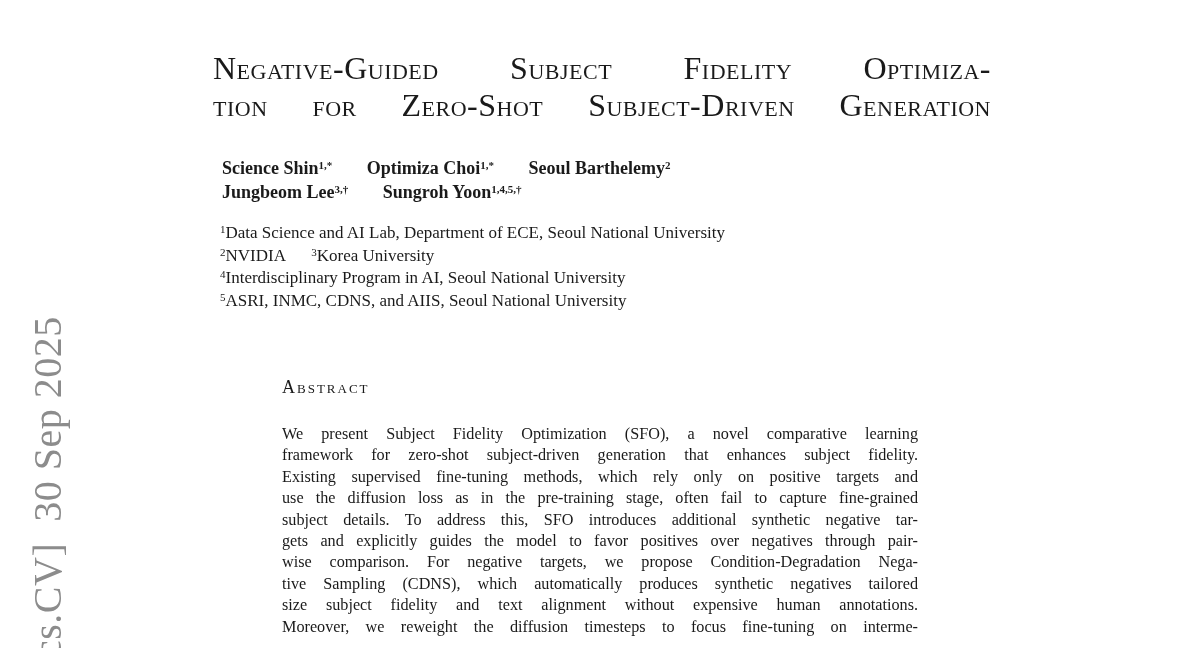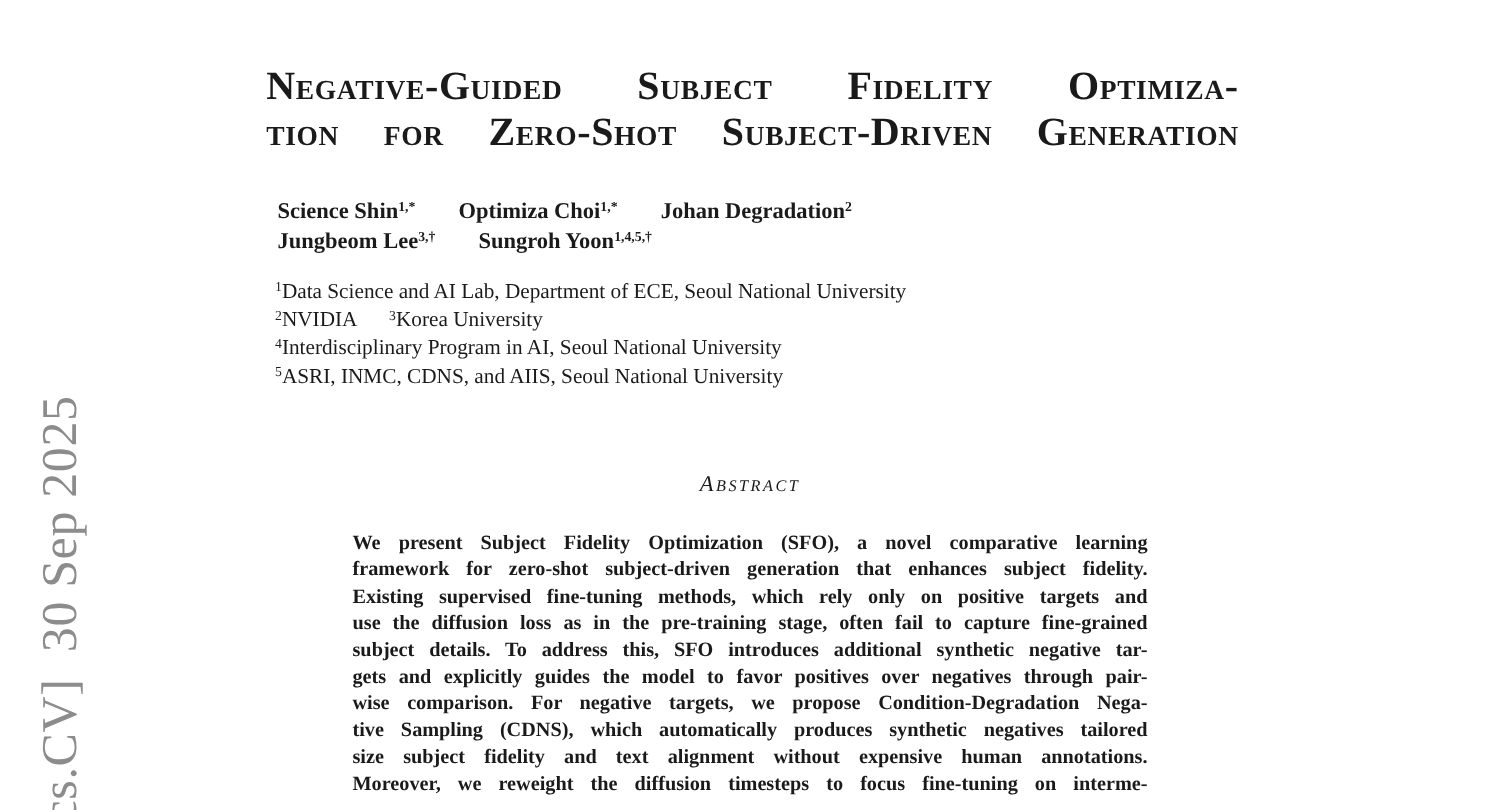--- a/index.html
+++ b/index.html
@@ -31,21 +31,20 @@
     top: 50px;
     width: 778px;
     font-size: 32px;
     line-height: 37px;
     font-variant: small-caps;
     letter-spacing: 0.5px;
   }
   .line-justify {
     text-align: justify;
     text-align-last: justify;
-    font-weight: bold;
   }
   .authors {
     position: absolute;
     left: 222px;
     top: 157px;
     font-size: 18px;
     line-height: 23.5px;
     font-weight: bold;
     white-space: nowrap;
   }
@@ -67,25 +66,24 @@
     line-height: 22.5px;
     white-space: nowrap;
   }
   .affiliations sup { font-weight: normal; }
   .affil-seg + .affil-seg { margin-left: 22px; }
   .abstract-heading {
     position: absolute;
     left: 282px;
     top: 377px;
     width: 636px;
-    text-align: center;
+    text-align: left;
     font-variant: small-caps;
     font-size: 18px;
     letter-spacing: 2px;
-    font-style: italic;
   }
   .abstract-body {
     position: absolute;
     left: 282px;
     top: 424px;
     width: 636px;
     font-size: 16.2px;
     line-height: 21.4px;
   }
 </style>
@@ -98,21 +96,21 @@
 
   <div class="title">
     <div class="line-justify">Negative-Guided Subject Fidelity Optimiza-</div>
     <div class="line-justify">tion for Zero-Shot Subject-Driven Generation</div>
   </div>
 
   <div class="authors">
     <div>
       <span class="author"><span>Science Shin</span><sup>1,*</sup></span>
       <span class="author"><span>Optimiza Choi</span><sup>1,*</sup></span>
-      <span class="author"><span>Johan Degradation</span><sup>2</sup></span>
+      <span class="author"><span>Seoul Barthelemy</span><sup>2</sup></span>
     </div>
     <div>
       <span class="author"><span>Jungbeom Lee</span><sup>3,†</sup></span>
       <span class="author"><span>Sungroh Yoon</span><sup>1,4,5,†</sup></span>
     </div>
   </div>
 
   <div class="affiliations">
     <div>
       <span class="affil-seg"><sup>1</sup><span>Data Science and AI Lab, Department of ECE, Seoul National University</span></span>

